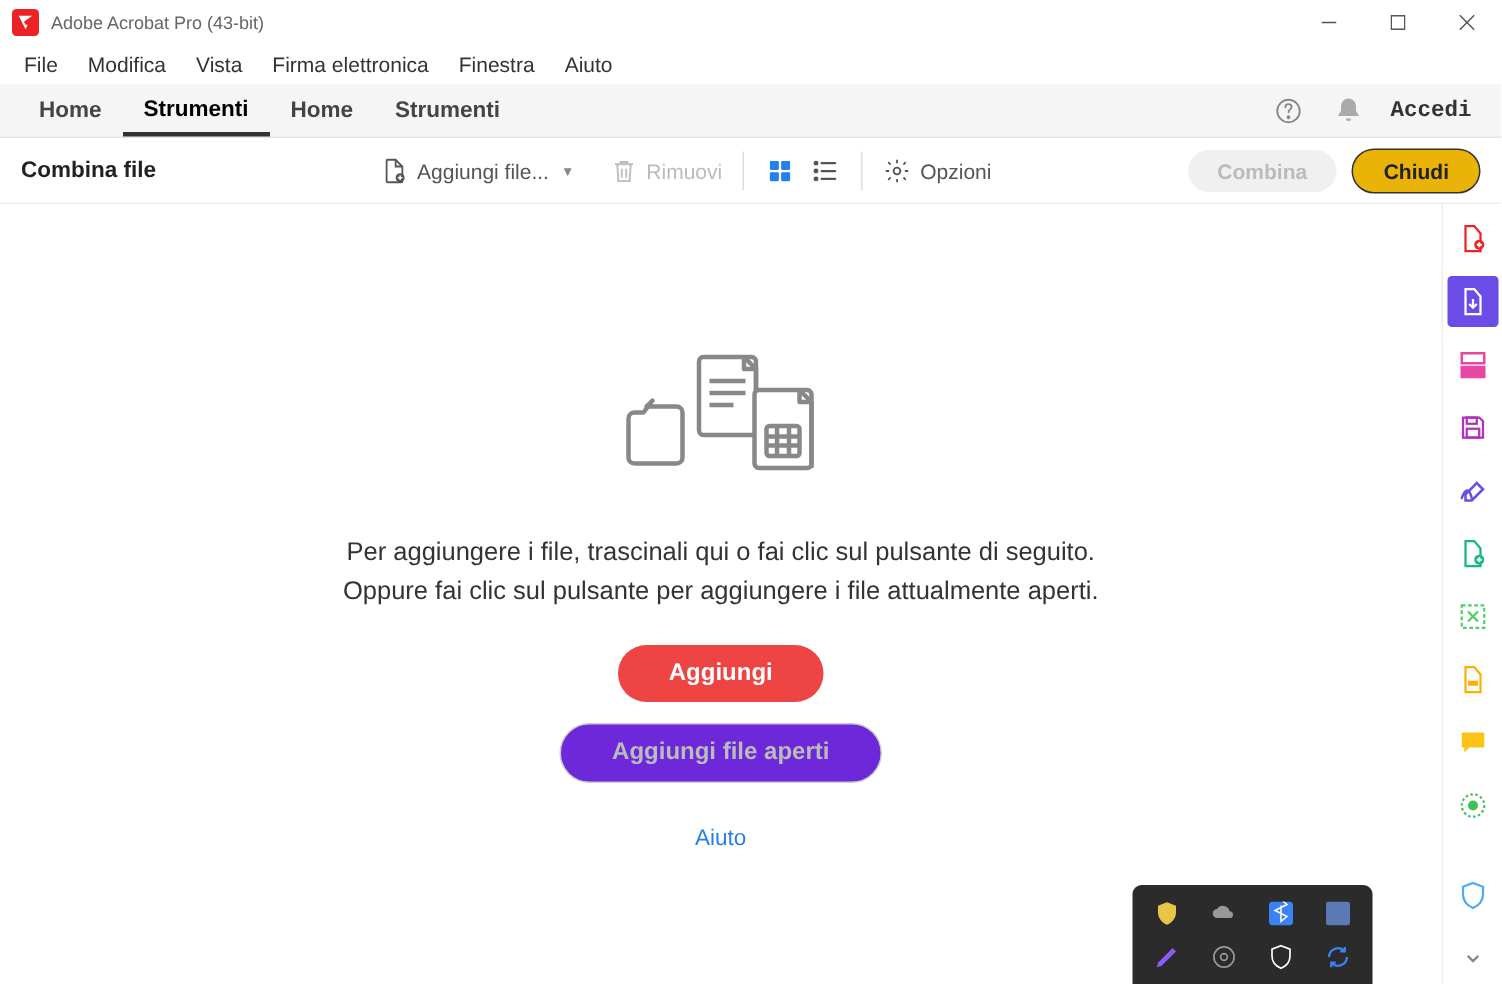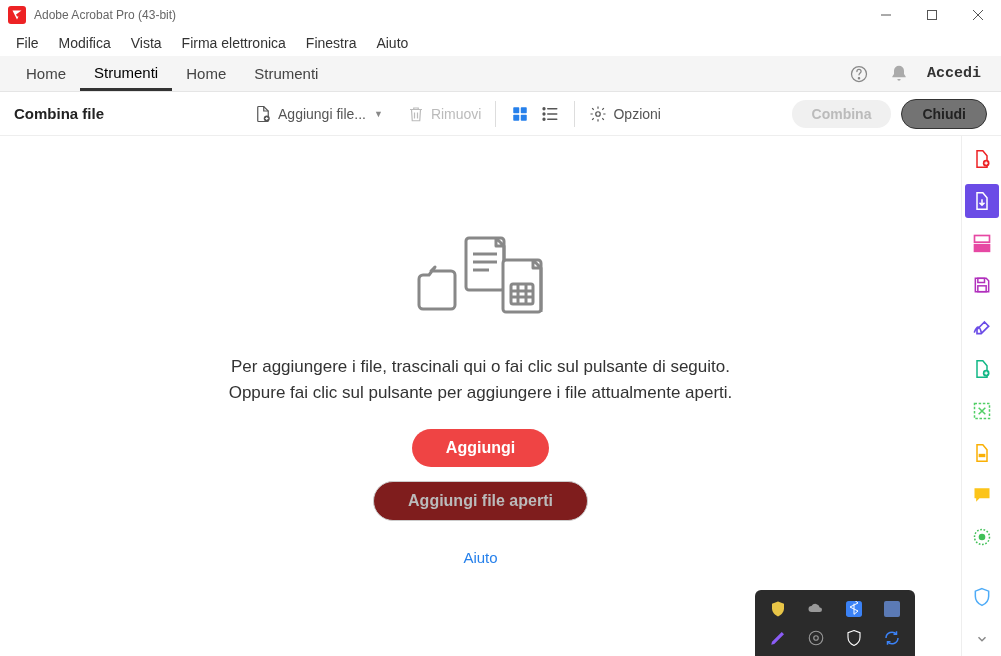--- a/index.html
+++ b/index.html
@@ -9,46 +9,46 @@
 .titlebar .logo { width:18px; height:18px; background:#ed2224; border-radius:3px; display:flex; align-items:center; justify-content:center; margin-right:8px; }
 .titlebar .logo svg { width:12px; height:12px; }
 .titlebar .title { font-size:12px; color:#666; }
 .winbtns { margin-left:auto; display:flex; }
 .winbtn { width:46px; height:30px; display:flex; align-items:center; justify-content:center; color:#555; font-size:10px; }
 
 .menubar { height:26px; display:flex; align-items:center; padding:0 6px; gap:0; }
 .menubar span { font-size:14px; color:#333; padding:3px 10px; cursor:pointer; }
 
 .tabbar { height:36px; display:flex; align-items:center; padding:0 12px; background:#f5f5f5; border-bottom:1px solid #e5e5e5; }
-.tabbar .tab { font-size:15px; color:#444; padding:7px 14px; cursor:pointer; }
+.tabbar .tab { font-size:15px; color:#444; padding:7px 14px; cursor:pointer;font-weight:bold; }
 .tabbar .tab.active { color:#000; border-bottom:3px solid #333; }
 .tabbar .spacer { flex:1; }
 .tabbar .help-icn, .tabbar .bell-icn { width:28px; height:28px; display:flex; align-items:center; justify-content:center; color:#888; margin:0 6px; cursor:pointer; }
 .tabbar .signin { font-size:15px; font-weight:600; color:#333; margin:0 8px; cursor:pointer;font-family:Liberation Mono, monospace; }
 
 .toolbar { height:44px; display:flex; align-items:center; padding:0 14px; border-bottom:1px solid #eee; }
 .toolbar .tool-title { font-size:15px; font-weight:600; color:#222; }
 .toolbar .group { display:flex; align-items:center; gap:24px; }
 .toolbar .sep { width:1px; height:26px; background:#ddd; margin:0 14px; }
 .tbtn { display:flex; align-items:center; gap:6px; font-size:14px; color:#555; cursor:pointer; }
 .tbtn.disabled { color:#bbb; }
 .tbtn .dd { font-size:9px; color:#888; margin-left:2px; }
 .view-toggle { display:flex; gap:10px; align-items:center; }
 .view-toggle .vg { width:20px; height:20px; display:flex; align-items:center; justify-content:center; }
 .pill { border-radius:18px; padding:6px 20px; font-size:14px; font-weight:600; }
 .pill.disabled { background:#f0f0f0; color:#bbb; }
-.pill.outline { border:1.5px solid #333; color:#222; background:#737373; cursor:pointer; }
+.pill.outline { border:1.5px solid #333; color:#222; background:#eab308; cursor:pointer; }
 
 .workspace { display:flex; height:calc(656px - 30px - 26px - 36px - 44px); }
 .main { flex:1; position:relative; display:flex; flex-direction:column; align-items:center; padding-top:90px; }
 .files-illus { color:#888; margin-bottom:24px; }
 .instruction { text-align:center; font-size:17px; color:#333; line-height:1.5; margin-bottom:24px; max-width:560px; }
 .big-btn { border-radius:22px; padding:10px 34px; font-size:16px; font-weight:600; cursor:pointer; margin-bottom:14px; }
 .big-btn.primary { background:#ef4444; color:#fff; border:none; }
-.big-btn.outline { background:#7f1d1d; color:#bbb; border:1.5px solid #ccc; }
+.big-btn.outline { background:#6d28d9; color:#bbb; border:1.5px solid #ccc; }
 .help-link { font-size:15px; color:#2680eb; margin-top:14px; cursor:pointer; }
 .watermark { position:absolute; bottom:16px; left:50%; transform:translateX(-50%); font-size:20px; font-weight:700; color:#000; }
 
 .rightrail { width:40px; border-left:1px solid #eee; display:flex; flex-direction:column; align-items:center; padding-top:6px; gap:8px; }
 .rail-item { width:34px; height:34px; display:flex; align-items:center; justify-content:center; cursor:pointer; border-radius:3px; }
 .rail-item.active { background:#6b4ce6; }
 .rail-spacer { flex:1; }
 
 .systray { position:absolute; right:86px; bottom:0; width:160px; height:66px; background:#2b2b2b; border-radius:6px 6px 0 0; display:grid; grid-template-columns:repeat(4,1fr); grid-template-rows:repeat(2,1fr); place-items:center; padding:4px; }
 .tray-ic { width:22px; height:22px; display:flex; align-items:center; justify-content:center; color:#ccc; font-size:14px; }

